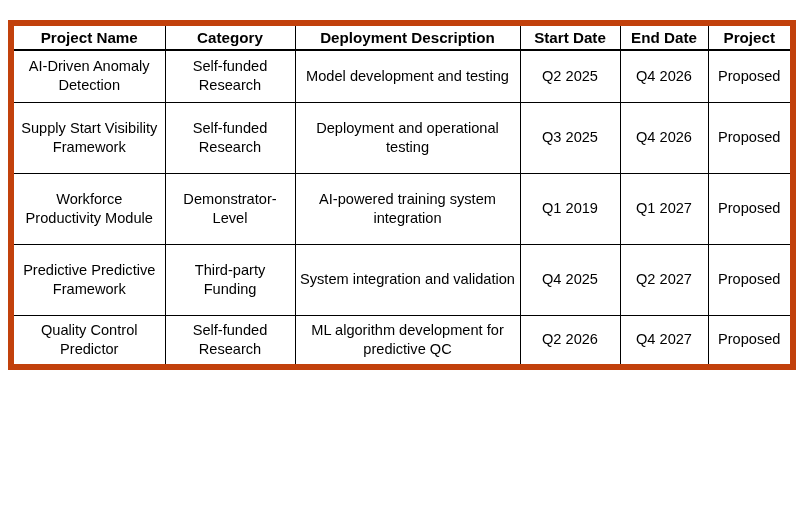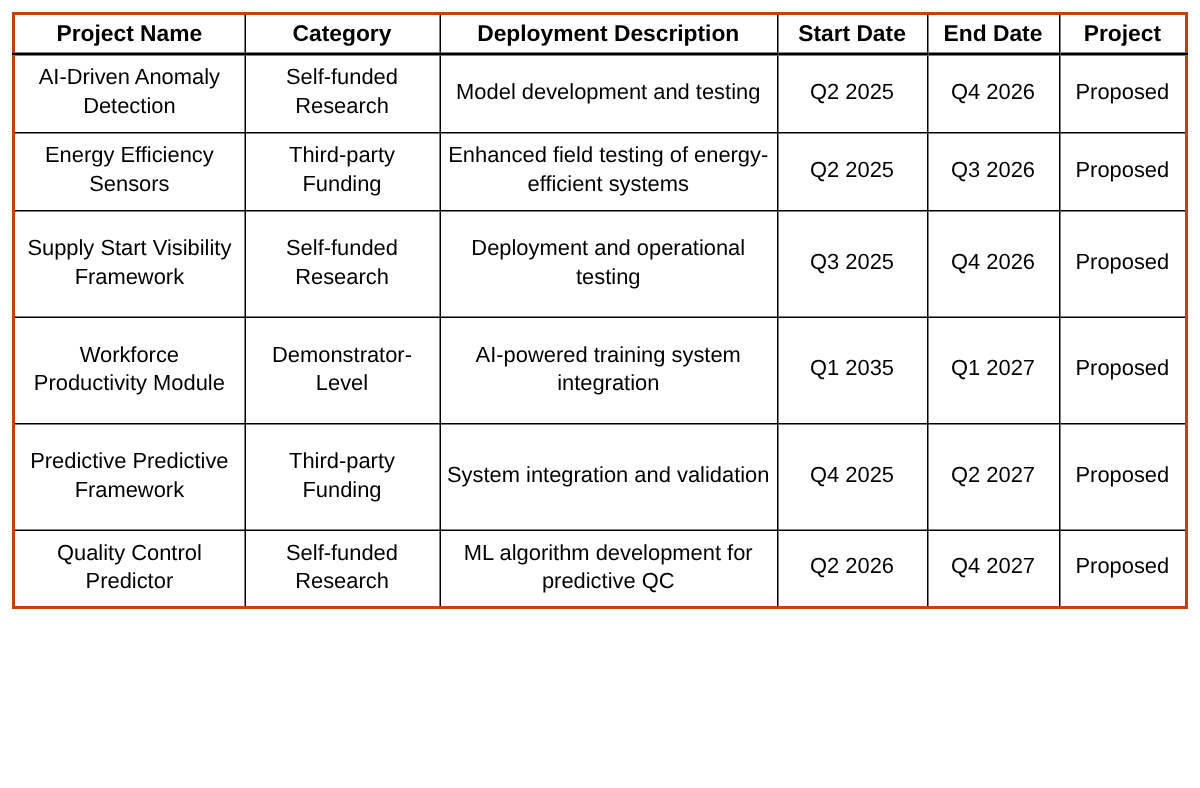--- a/index.html
+++ b/index.html
@@ -18,21 +18,22 @@
     position: relative;
     width: 800px;
     height: 525px;
     box-sizing: border-box;
     padding: 8px 10px 13px 8px;
   }
   table.project-table {
     width: 782px;
     border-collapse: collapse;
     table-layout: fixed;
-    border: 2px solid #c2410c;
+    border: 6px solid #c2410c;
+    margin-top: 12px;
   }
   table.project-table td,
   table.project-table th {
     border: 1.5px solid #000000;
     text-align: center;
     vertical-align: middle;
     padding: 2px 4px;
     line-height: 1.30;
     font-size: 14.6px;
     font-weight: 400;
@@ -85,41 +86,33 @@
     </thead>
     <tbody id="table-body">
         <tr class="r-h2">
           <td>AI-Driven Anomaly Detection</td>
           <td>Self-funded Research</td>
           <td>Model development and testing</td>
           <td class="cell-date">Q2 2025</td>
           <td class="cell-date">Q4 2026</td>
           <td class="cell-status">Proposed</td>
         </tr>
-        <tr class="r-h2">
-          <td>Energy Efficiency Sensors</td>
-          <td>Third-party Funding</td>
-          <td>Enhanced field testing of energy-efficient systems</td>
-          <td class="cell-date">Q2 2025</td>
-          <td class="cell-date">Q3 2026</td>
-          <td class="cell-status">Proposed</td>
-        </tr>
         <tr class="r-h3">
           <td>Supply Start Visibility Framework</td>
           <td>Self-funded Research</td>
           <td>Deployment and operational testing</td>
           <td class="cell-date">Q3 2025</td>
           <td class="cell-date">Q4 2026</td>
           <td class="cell-status">Proposed</td>
         </tr>
         <tr class="r-h3">
           <td>Workforce Productivity Module</td>
           <td>Demonstrator-Level</td>
           <td>AI-powered training system integration</td>
-          <td class="cell-date">Q1 2035</td>
+          <td class="cell-date">Q1 2019</td>
           <td class="cell-date">Q1 2027</td>
           <td class="cell-status">Proposed</td>
         </tr>
         <tr class="r-h3">
           <td>Predictive Predictive Framework</td>
           <td>Third-party Funding</td>
           <td>System integration and validation</td>
           <td class="cell-date">Q4 2025</td>
           <td class="cell-date">Q2 2027</td>
           <td class="cell-status">Proposed</td>

